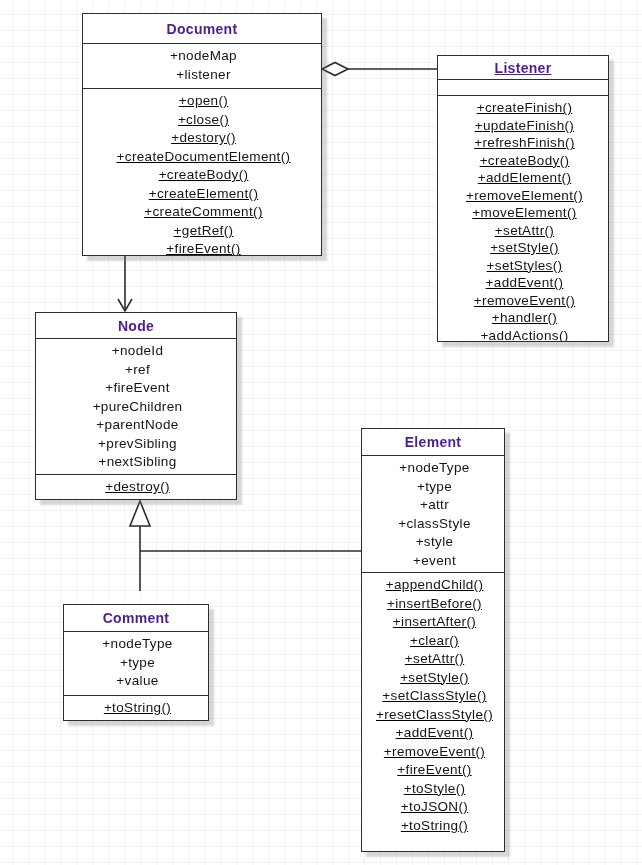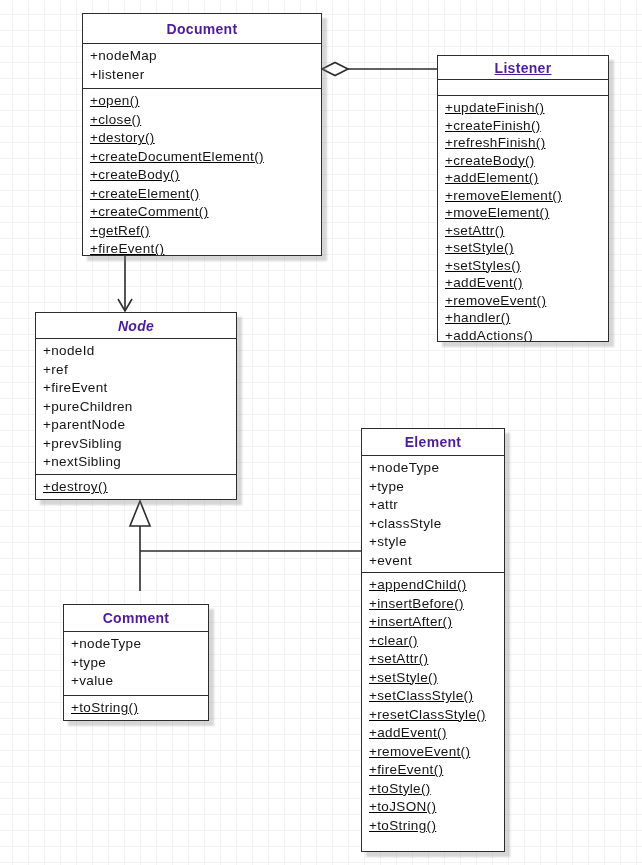--- a/index.html
+++ b/index.html
@@ -39,20 +39,21 @@
     font-size: 14px;
     letter-spacing: 0.3px;
     color: #4c1d95;
     border-bottom: 1.4px solid #2d2d2d;
   }
   .compartment {
     box-sizing: border-box;
     flex: 0 0 auto;
     padding: 3px 4px 12px 7px;
     overflow: hidden;
+    text-align: center;
   }
   .compartment.attrs { border-bottom: 1.4px solid #2d2d2d; }
   .compartment.methods { flex: 1 1 auto; text-decoration: underline; }
   .member {
     font-size: 13.5px;
     letter-spacing: 0.35px;
     line-height: 18.5px;
     color: #141414;
     white-space: nowrap;
   }
@@ -97,39 +98,39 @@
       </div>
   </div>
 
   <div class="uml-class cls-listener" style="left:437px; top:55px; width:172px; height:287px;">
     <div class="uml-title" style="height:24px;text-decoration:underline;">Listener</div>
     <div class="compartment attrs" style="height:13px;">
       
     </div>
     <div class="compartment methods">
 
-    <div class="member">+updateFinish()</div>
-        <div class="member">+createFinish()</div>
+    <div class="member">+createFinish()</div>
+        <div class="member">+updateFinish()</div>
         <div class="member">+refreshFinish()</div>
         <div class="member">+createBody()</div>
         <div class="member">+addElement()</div>
         <div class="member">+removeElement()</div>
         <div class="member">+moveElement()</div>
         <div class="member">+setAttr()</div>
         <div class="member">+setStyle()</div>
         <div class="member">+setStyles()</div>
         <div class="member">+addEvent()</div>
         <div class="member">+removeEvent()</div>
         <div class="member">+handler()</div>
         <div class="member">+addActions()</div>
       </div>
   </div>
 
   <div class="uml-class cls-node" style="left:35px; top:312px; width:202px; height:188px;">
-    <div class="uml-title" style="height:26px;font-style:italic;">Node</div>
+    <div class="uml-title" style="height:26px;">Node</div>
     <div class="compartment attrs" style="height:136px;">
 
     <div class="member">+nodeId</div>
         <div class="member">+ref</div>
         <div class="member">+fireEvent</div>
         <div class="member">+pureChildren</div>
         <div class="member">+parentNode</div>
         <div class="member">+prevSibling</div>
         <div class="member">+nextSibling</div>
       </div>

